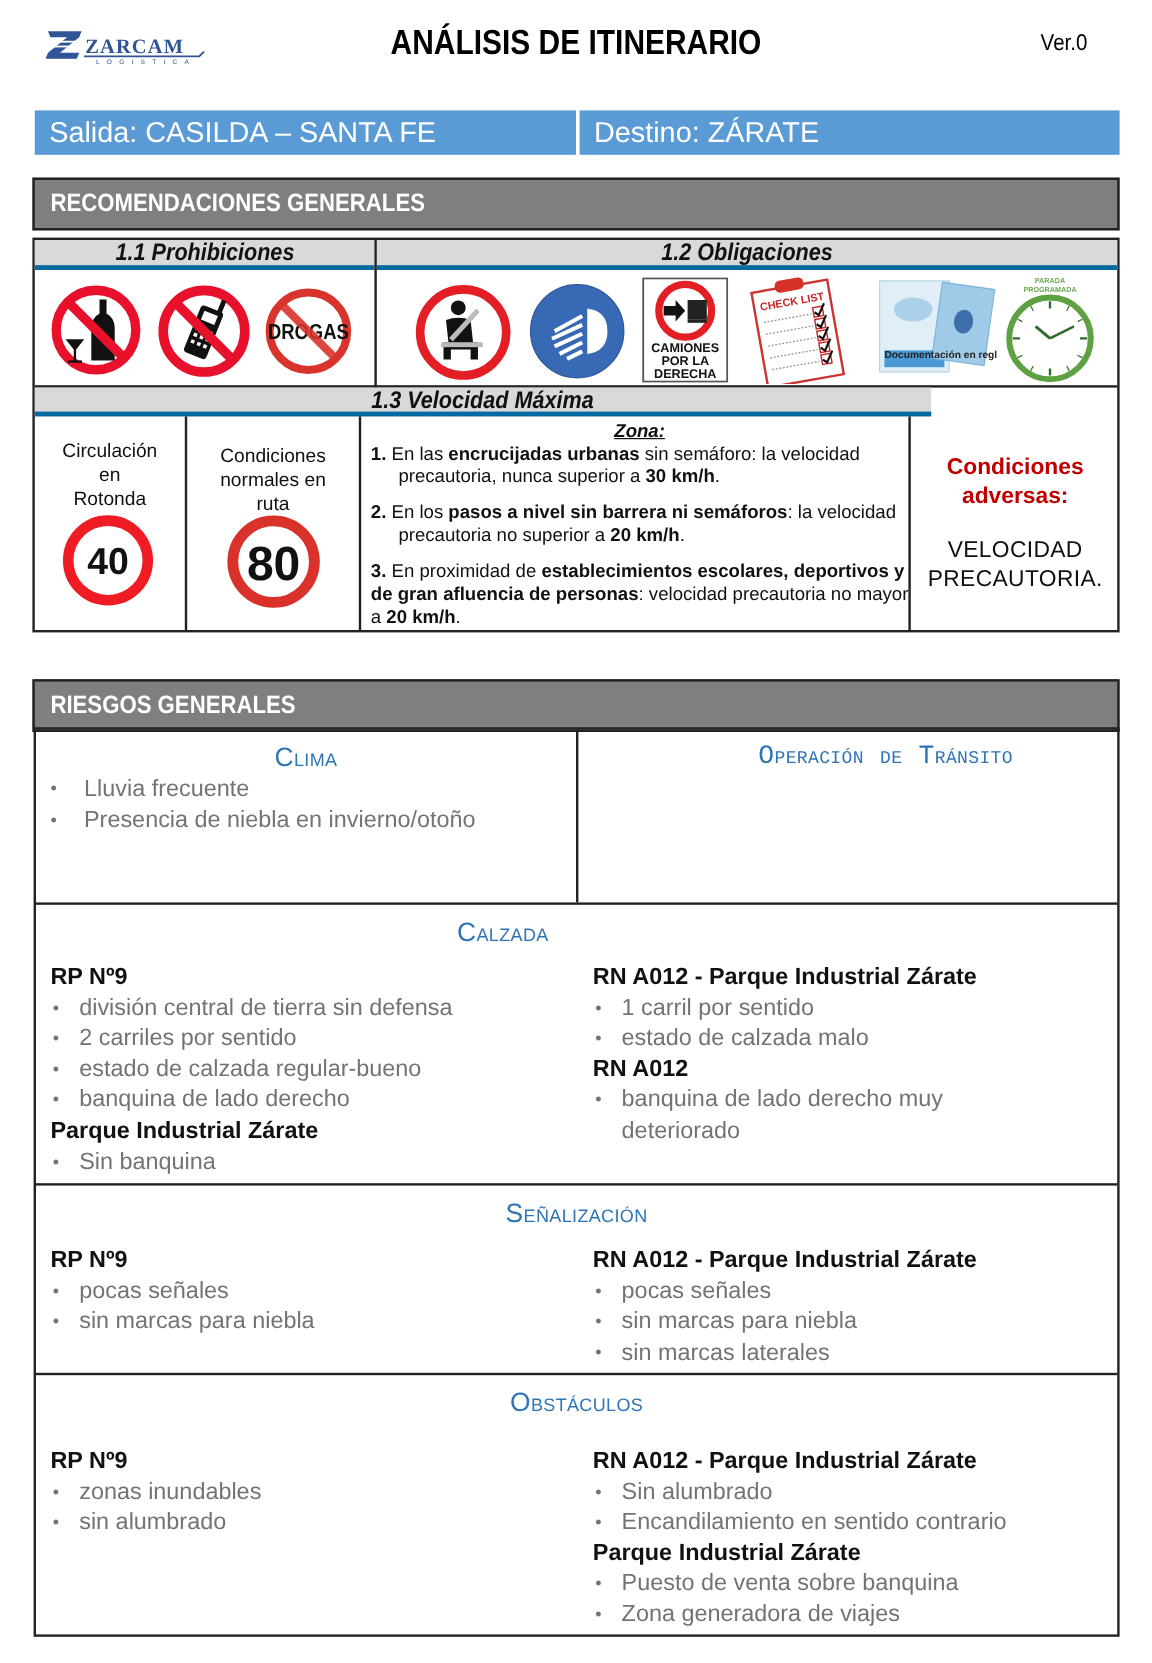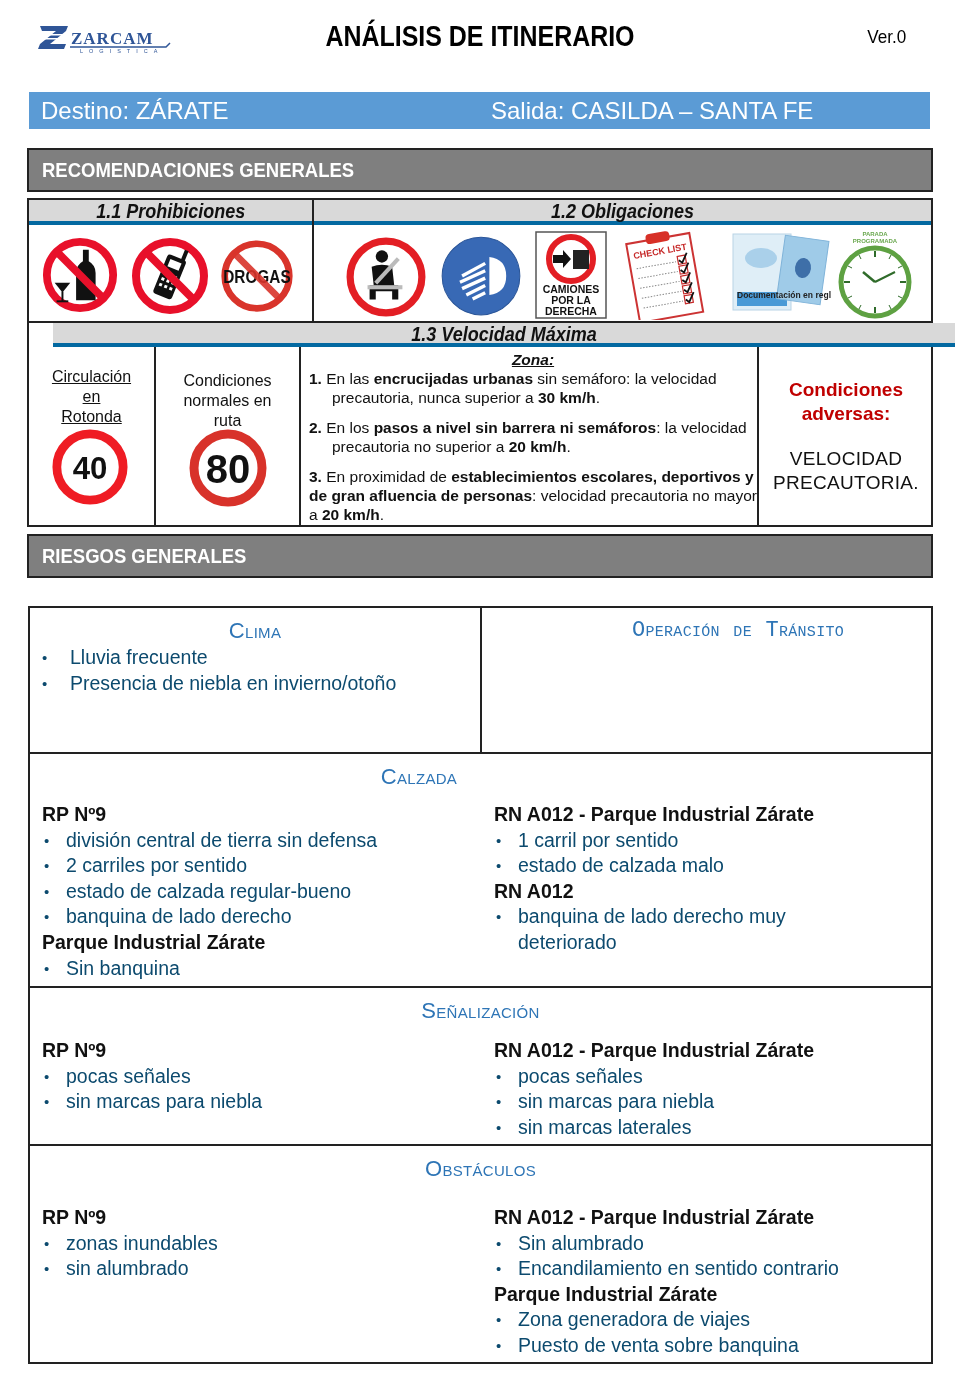--- a/index.html
+++ b/index.html
@@ -47,21 +47,21 @@
   .otros .hang { padding-left: 23px; text-indent: -23px; }
   .otros b { font-weight: bold; }
   .adverse { position: absolute; left: 730px; top: 150px; width: 174px; text-align: center; }
   .adverse .red { color: #c00000; font-weight: bold; font-size: 19px; line-height: 24px; margin-top: 28px; }
   .adverse .black { color: #111; font-size: 19px; line-height: 24px; margin-top: 21px; letter-spacing: 0.3px; }
 
   
   .risk-table { position: absolute; left: 28px; top: 606px; width: 905px; height: 758px; border: 2px solid #222; }
   .risk-title { color: #2e75b6; font-size: 22px; text-align: center; font-variant: small-caps; letter-spacing: 0.3px; }
   .risk-block { position: absolute; }
-  .risk-list { list-style: none; font-size: 19.5px; line-height: 25.6px; color: #0c4a6e; }
+  .risk-list { list-style: none; font-size: 19.5px; line-height: 25.6px; color: #737373; }
   .risk-list li { position: relative; padding-left: 24px; }
   .risk-list li::before { content: "\2022"; position: absolute; left: 2px; top: 0; font-size: 15px; }
   .risk-list.wide li { padding-left: 40px; }
   .risk-list.wide li::before { left: 12px; }
   .road-title { font-weight: bold; font-size: 19.5px; line-height: 25.6px; color: #111; }
   .col-left { position: absolute; left: 12px; width: 440px; }
   .col-right { position: absolute; left: 464px; width: 430px; }
 </style>
 </head>
 <body>
@@ -75,22 +75,22 @@
     </g>
     <text x="33" y="22" font-family="Liberation Serif, serif" font-weight="bold" font-size="17" fill="#2f5597" letter-spacing="1">ZARCAM</text>
     <path d="M32 25 L128 25 L132 21" stroke="#2f5597" stroke-width="1.5" fill="none"></path>
     <text x="42" y="31" font-family="Liberation Sans, sans-serif" font-size="5.5" fill="#2f5597" letter-spacing="6">LOGISTICA</text>
   </svg>
 </div>
 <div class="doc-title">ANÁLISIS DE ITINERARIO</div>
 <div class="version">Ver.0</div>
 
 <div class="route-bar">
+  <div class="route-cell left">Salida:  CASILDA – SANTA FE</div>
   <div class="route-cell right">Destino: ZÁRATE</div>
-  <div class="route-cell left">Salida:  CASILDA – SANTA FE</div>
 </div>
 
 <div class="section-header" style="top:148px;">
   <span>RECOMENDACIONES GENERALES</span>
 </div>
 
 <div class="reco-table">
 
   <div class="subhead" style="left:0; top:0; width:283px; height:25px;">
     <span>1.1 Prohibiciones</span>
@@ -236,29 +236,29 @@
           <line x1="69" y1="70" x2="65" y2="68"></line>
         <line x1="26" y1="81" x2="28" y2="77"></line>
           <line x1="15" y1="70" x2="19" y2="68"></line>
       </g>
       <line x1="42" y1="54" x2="30" y2="44" stroke="#2f6b2a" stroke-width="2.5"></line>
       <line x1="42" y1="54" x2="62" y2="44" stroke="#2f6b2a" stroke-width="2"></line>
     </svg>
   </div>
 
   <div class="hline" style="left:0; top:121px; width:902px;"></div>
-  <div class="subhead" style="left:0; top:123px; width:902px; height:24px;margin-left:24px;">
+  <div class="subhead" style="left:0; top:123px; width:747px; height:24px;">
     <span>1.3 Velocidad Máxima</span>
   </div>
 
   <div class="vline" style="left:125px; top:147px; height:178px;"></div>
   <div class="vline" style="left:270px; top:147px; height:178px;"></div>
   <div class="vline" style="left:728px; top:147px; height:178px;"></div>
 
-  <div class="speed-cell" style="left:0; top:167px; width:125px;text-decoration:underline;">
+  <div class="speed-cell" style="left:0; top:167px; width:125px;">
     <div>Circulación</div>
     <div>en</div>
     <div>Rotonda</div>
   </div>
   <div class="icon-slot" style="left:22px; top:228px; width:78px; height:78px;">
     <svg viewBox="0 0 80 80">
       <circle cx="40" cy="40" r="34" fill="#fff" stroke="#ef1c24" stroke-width="9"></circle>
       <text x="40" y="52" text-anchor="middle" font-family="Liberation Sans, sans-serif" font-weight="bold" font-size="32" fill="#111">40</text>
     </svg>
   </div>
@@ -293,21 +293,21 @@
       <div>Condiciones</div>
       <div>adversas:</div>
     </div>
     <div class="black">
       <div>VELOCIDAD</div>
       <div>PRECAUTORIA.</div>
     </div>
   </div>
 </div>
 
-<div class="section-header" style="top:534px;">
+<div class="section-header" style="top:566px;">
   <span>RIESGOS GENERALES</span>
 </div>
 
 <div class="risk-table">
 
   <div class="vline" style="left:450px; top:0; height:144px;"></div>
   <div class="risk-block" style="left:0; top:10px; width:450px;">
     <div class="risk-title">Clima</div>
     <ul class="risk-list wide" style="margin-top:1px;">
       <li>Lluvia frecuente</li>
@@ -373,17 +373,17 @@
     </ul>
   </div>
   <div class="col-right" style="top:597px;">
     <div class="road-title">RN A012 - Parque Industrial Zárate</div>
     <ul class="risk-list">
       <li>Sin alumbrado</li>
       <li>Encandilamiento en sentido contrario</li>
     </ul>
     <div class="road-title">Parque Industrial Zárate</div>
     <ul class="risk-list">
+      <li>Puesto de venta sobre banquina</li>
       <li>Zona generadora de viajes</li>
-      <li>Puesto de venta sobre banquina</li>
     </ul>
   </div>
 </div>
 
 </body></html>

